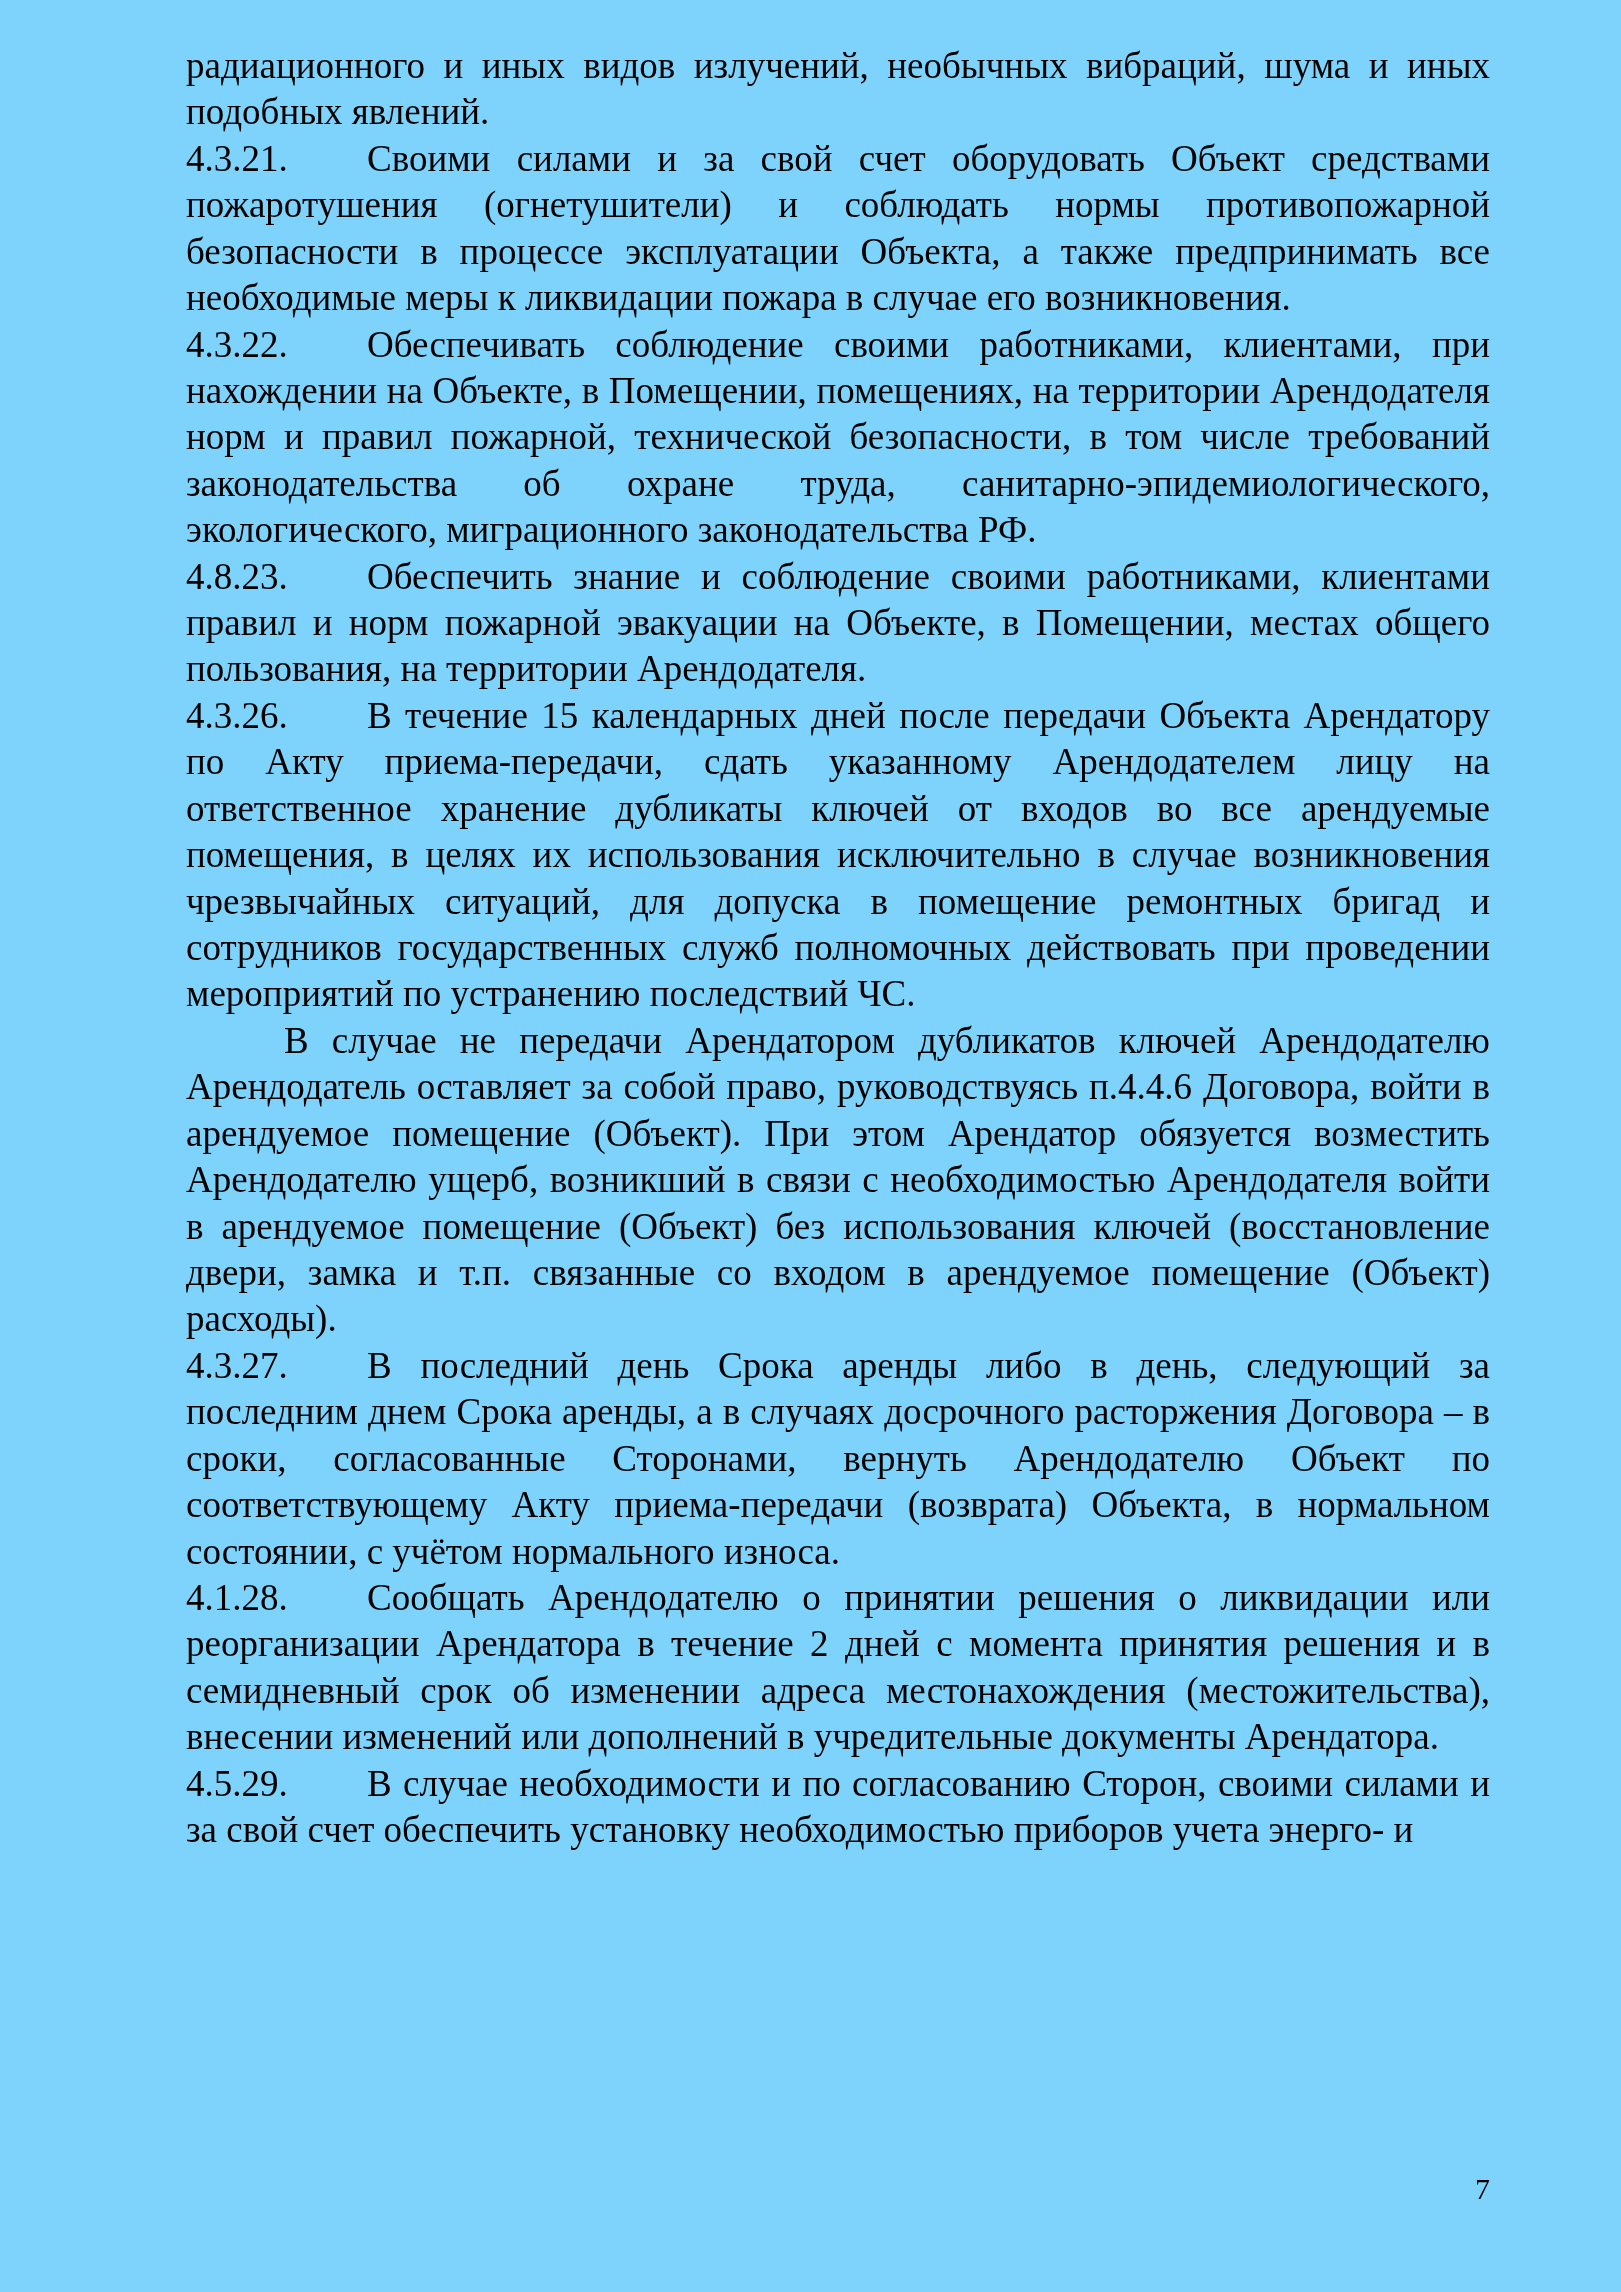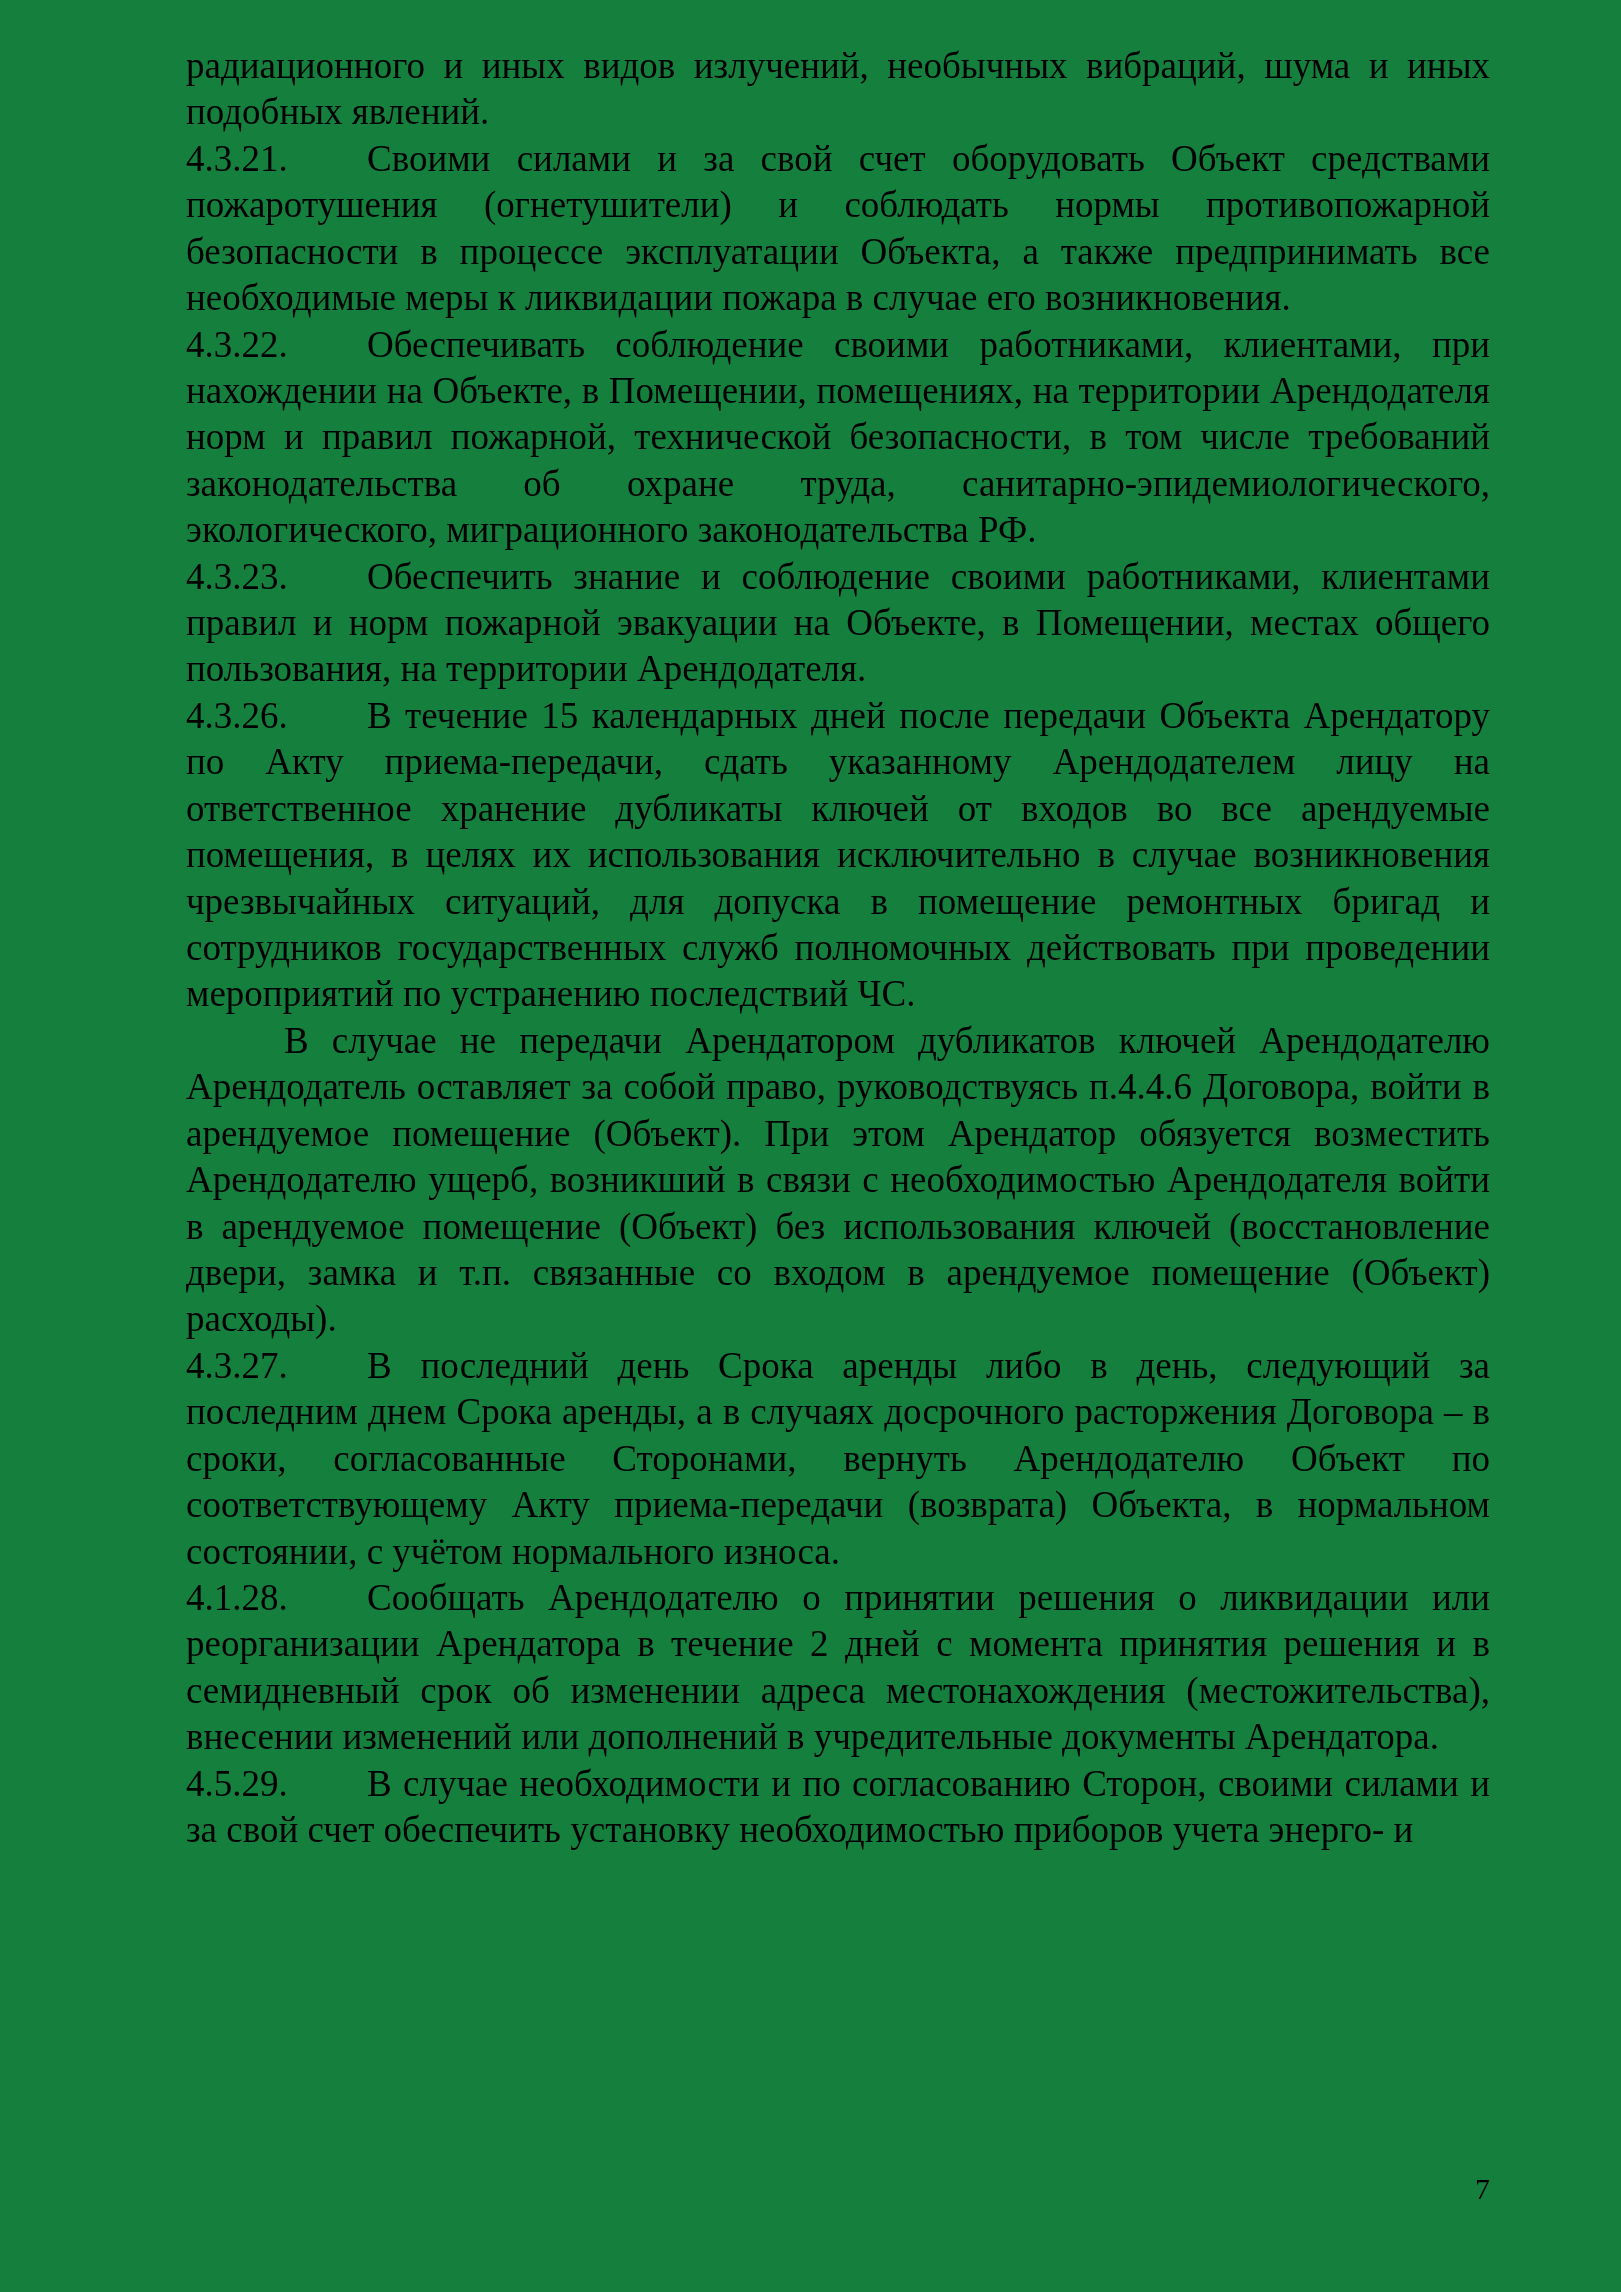--- a/index.html
+++ b/index.html
@@ -9,21 +9,21 @@
     background: #ffffff;
   }
   body {
     font-family: "Liberation Serif", "DejaVu Serif", serif;
     color: #000000;
   }
   .page {
     position: relative;
     width: 1621px;
     height: 2293px;
-    background: #15803d;
+    background: #7dd3fc;
     box-sizing: border-box;
     overflow: hidden;
   }
   .content {
     position: absolute;
     left: 186px;
     top: 43px;
     width: 1304px;
   }
   p.clause {
@@ -56,21 +56,21 @@
 </style>
 </head>
 <body>
 
 <div class="page">
 
   <div class="content">
       <p class="clause"><span>радиационного и иных видов излучений, необычных вибраций, шума и иных подобных явлений.</span></p>
       <p class="clause"><span class="num">4.3.21.</span><span>Своими силами и за свой счет оборудовать Объект средствами пожаротушения (огнетушители) и соблюдать нормы противопожарной безопасности в процессе эксплуатации Объекта, а также предпринимать все необходимые меры к ликвидации пожара в случае его возникновения.</span></p>
       <p class="clause"><span class="num">4.3.22.</span><span>Обеспечивать соблюдение своими работниками, клиентами, при нахождении на Объекте, в Помещении, помещениях, на территории Арендодателя норм и правил пожарной, технической безопасности, в том числе требований законодательства об охране труда, санитарно-эпидемиологического, экологического, миграционного законодательства РФ.</span></p>
-      <p class="clause"><span class="num">4.3.23.</span><span>Обеспечить знание и соблюдение своими работниками, клиентами правил и норм пожарной эвакуации на Объекте, в Помещении, местах общего пользования, на территории Арендодателя.</span></p>
+      <p class="clause"><span class="num">4.8.23.</span><span>Обеспечить знание и соблюдение своими работниками, клиентами правил и норм пожарной эвакуации на Объекте, в Помещении, местах общего пользования, на территории Арендодателя.</span></p>
       <p class="clause"><span class="num">4.3.26.</span><span>В течение 15 календарных дней после передачи Объекта Арендатору по Акту приема-передачи, сдать указанному Арендодателем лицу на ответственное хранение дубликаты ключей от входов во все арендуемые помещения, в целях их использования исключительно в случае возникновения чрезвычайных ситуаций, для допуска в помещение ремонтных бригад и сотрудников государственных служб полномочных действовать при проведении мероприятий по устранению последствий ЧС.</span></p>
       <p class="clause indented"><span>В случае не передачи Арендатором дубликатов ключей Арендодателю Арендодатель оставляет за собой право, руководствуясь п.4.4.6 Договора, войти в арендуемое помещение (Объект). При этом Арендатор обязуется возместить Арендодателю ущерб, возникший в связи с необходимостью Арендодателя войти в арендуемое помещение (Объект) без использования ключей (восстановление двери, замка и т.п. связанные со входом в арендуемое помещение (Объект) расходы).</span></p>
       <p class="clause"><span class="num">4.3.27.</span><span>В последний день Срока аренды либо в день, следующий за последним днем Срока аренды, а в случаях досрочного расторжения Договора – в сроки, согласованные Сторонами, вернуть Арендодателю Объект по соответствующему Акту приема-передачи (возврата) Объекта, в нормальном состоянии, с учётом нормального износа.</span></p>
       <p class="clause"><span class="num">4.1.28.</span><span>Сообщать Арендодателю о принятии решения о ликвидации или реорганизации Арендатора в течение 2 дней с момента принятия решения и в семидневный срок об изменении адреса местонахождения (местожительства), внесении изменений или дополнений в учредительные документы Арендатора.</span></p>
       <p class="clause"><span class="num">4.5.29.</span><span>В случае необходимости и по согласованию Сторон, своими силами и за свой счет обеспечить установку необходимостью приборов учета энерго- и</span></p>
     </div>
 
   <div class="footer">
     <span>7</span>
   </div>

